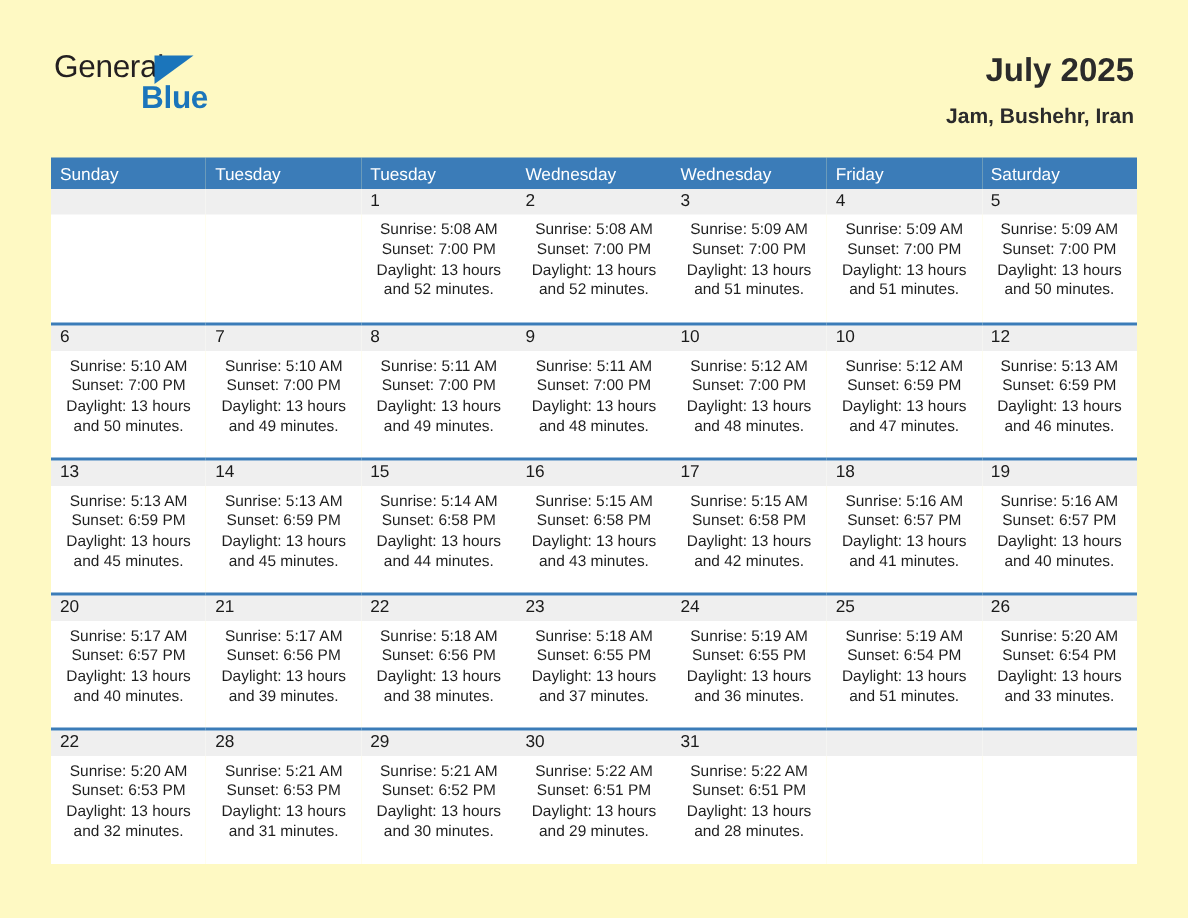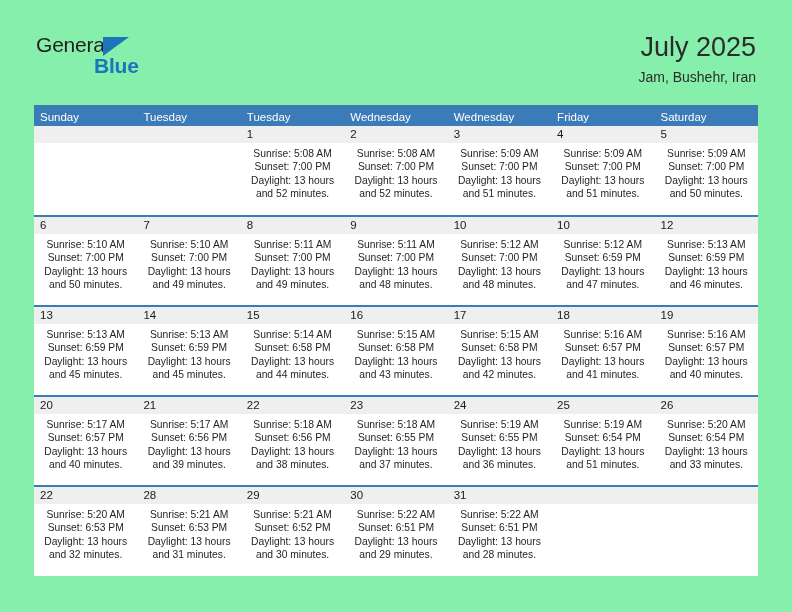--- a/index.html
+++ b/index.html
@@ -7,21 +7,21 @@
     width: 792px;
     height: 612px;
     background: #ffffff;
     font-family: "Liberation Sans", sans-serif;
     overflow: hidden;
   }
   .page {
     position: relative;
     width: 792px;
     height: 612px;
-    background: #86efac;
+    background: #fef9c3;
   }
 
   
   .top {
     position: absolute;
     left: 0; top: 0;
     width: 792px;
     height: 100px;
   }
   .logo {
@@ -56,30 +56,30 @@
     letter-spacing: -0.2px;
     font-weight: 700;
   }
   .title-block {
     position: absolute;
     right: 36px;
     top: 30px;
     text-align: right;
   }
   .month-title {
-    font-size: 27px;
+    font-size: 22px;
     color: #2b2b2b;
-    font-weight: 400;
+    font-weight: 700;
     line-height: 34px;
     white-space: nowrap;
   }
   .location {
     font-size: 14px;
     color: #2b2b2b;
-    font-weight: 400;
+    font-weight: 700;
     line-height: 20px;
     margin-top: 3px;
     white-space: nowrap;
   }
 
   
   .cal {
     position: absolute;
     left: 34px;
     top: 105px;

